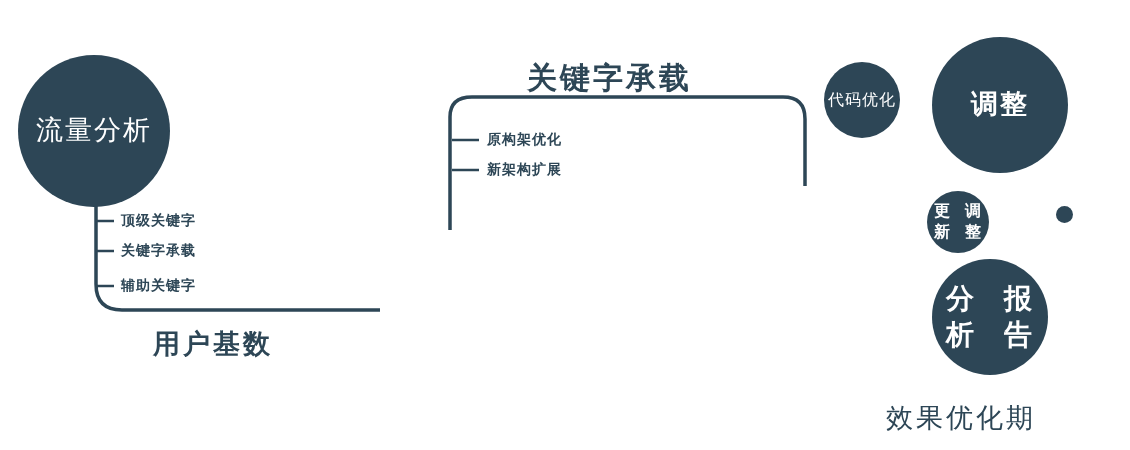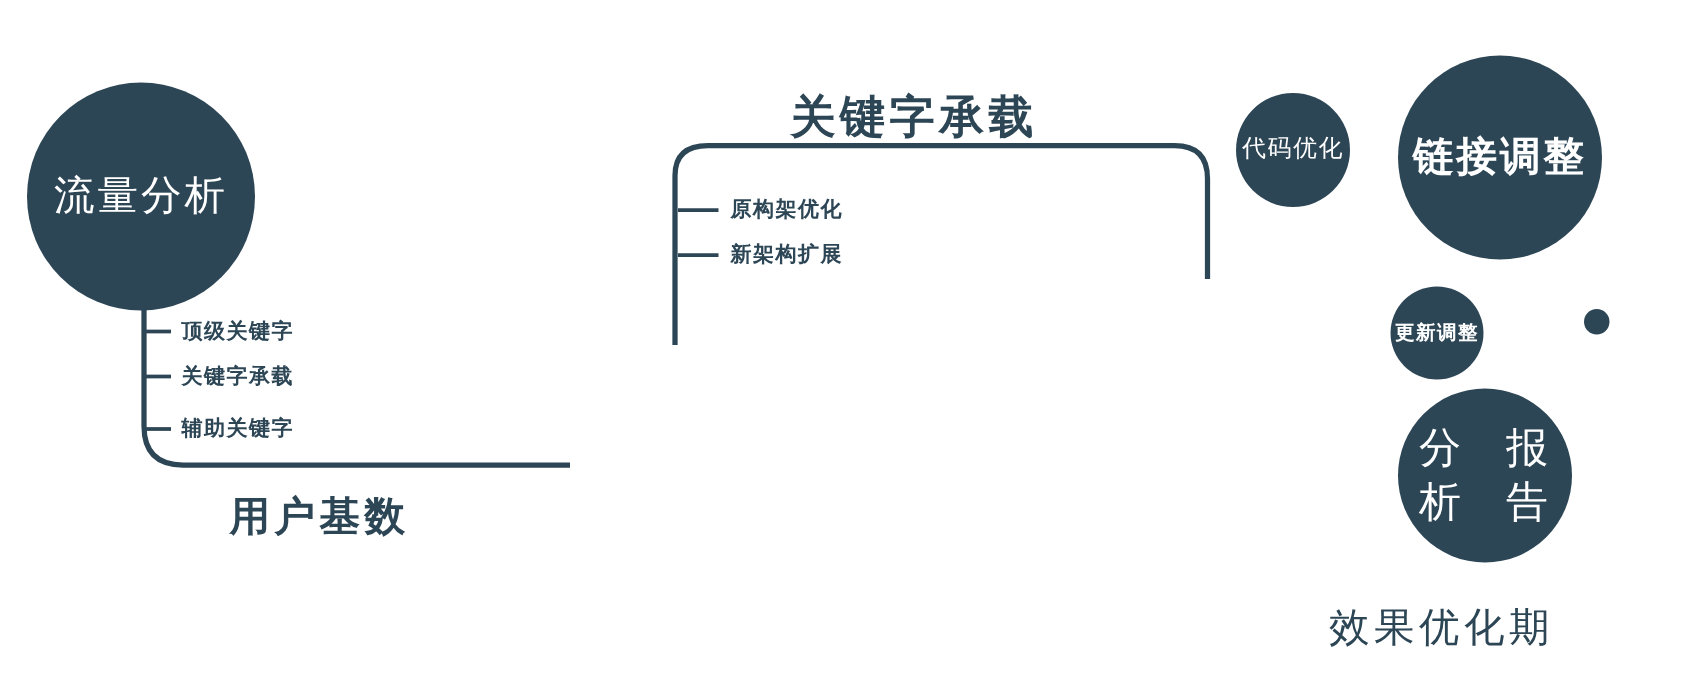--- a/index.html
+++ b/index.html
@@ -60,23 +60,23 @@
   }
   .label-user-base   { left: 153px; top: 326px; font-size: 27px; font-weight: bold; letter-spacing: 3px; }
   .label-keyword     { left: 527px; top: 58px;  font-size: 30px; font-weight: 600;  letter-spacing: 3px; }
   .label-footer      { left: 886px; top: 400px; font-size: 27px; font-weight: 500;  letter-spacing: 3px; }
 
   .node-traffic   { left: 18px;   top: 55px;  width: 152px; height: 152px; font-size: 27px; }
   .node-structure { left: 374px;  top: 202px; width: 146px; height: 146px; font-size: 25px; }
   .node-tracking  { left: 762px;  top: 182px; width: 112px; height: 112px; font-size: 25px; font-weight: bold; }
   .node-code      { left: 824px;  top: 62px;  width: 76px;  height: 76px;  font-size: 16px; letter-spacing: 1px; }
   .node-link      { left: 932px;  top: 37px;  width: 136px; height: 136px; font-size: 27px; font-weight: bold; }
-  .node-update    { left: 927px;  top: 191px; width: 62px;  height: 62px;  font-size: 13px; font-weight: bold; letter-spacing: 1px; }
+  .node-update    { left: 927px;  top: 191px; width: 62px;  height: 62px;  font-size: 16px; font-weight: bold; letter-spacing: 1px; }
   .node-dot       { left: 1056px; top: 206px; width: 17px;  height: 17px; }
-  .node-report    { left: 932px;  top: 259px; width: 116px; height: 116px; font-size: 28px; font-weight: normal; }
+  .node-report    { left: 932px;  top: 259px; width: 116px; height: 116px; font-size: 28px; font-weight: bold; }
 
   .branch-t0 { left: 121px; top: 212px; }
   .branch-t1 { left: 121px; top: 242px; }
   .branch-t2 { left: 121px; top: 277px; }
   .branch-s0 { left: 487px; top: 131px; }
   .branch-s1 { left: 487px; top: 161px; }
 </style>
 </head>
 <body>
 
@@ -101,21 +101,20 @@
   </div>
 
 
 
   <div class="node node-code">
     <span>代码</span>
     <span>优化</span>
   </div>
 
   <div class="node node-link">
-    <span>链接</span>
     <span>调整</span>
   </div>
 
   <div class="node node-update">
     <span>更新</span>
     <span>调整</span>
   </div>
 
   <div class="node node-dot"></div>
 

